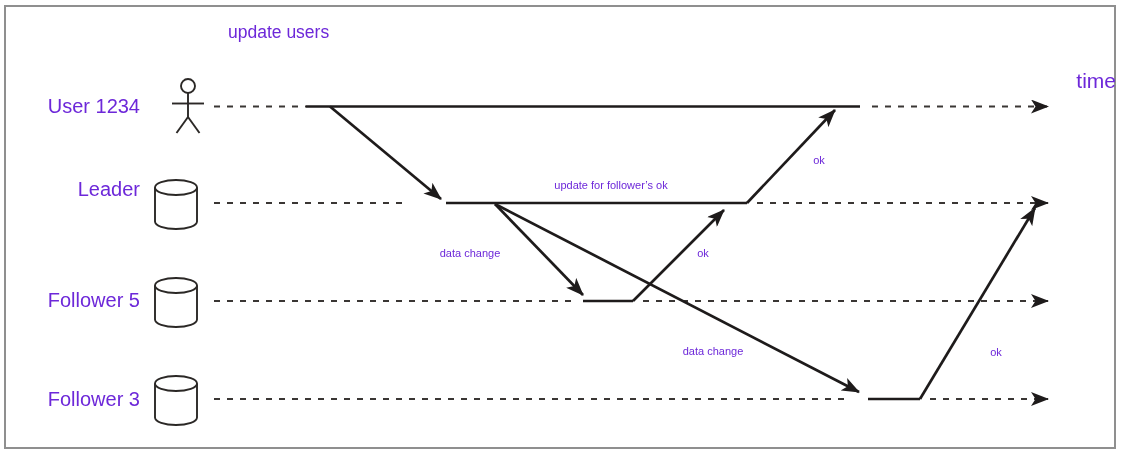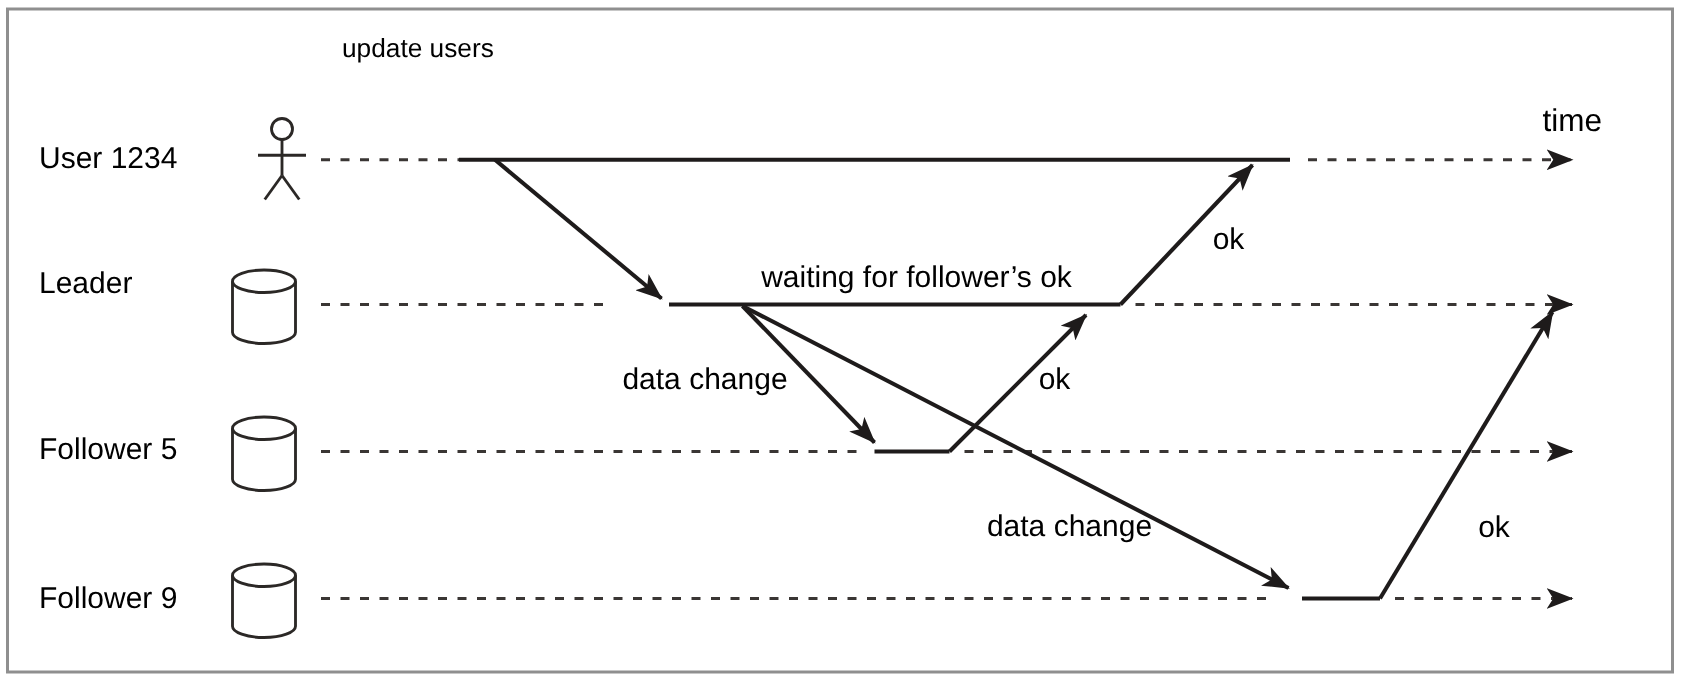--- a/index.html
+++ b/index.html
@@ -20,44 +20,44 @@
     background: #ffffff;
     box-sizing: content-box;
   }
   svg.canvas {
     position: absolute;
     left: 0; top: 0;
     width: 1122px; height: 460px;
   }
   .lbl {
     position: absolute;
-    color: #000000;
+    color: #6d28d9;
     white-space: nowrap;
   }
   .row-label {
     left: 26px;
     width: 114px;
-    text-align: left;
+    text-align: right;
     font-size: 20px;
     line-height: 22px;
   }
   .query-block {
     left: 228px;
     top: 21px;
     font-size: 17.5px;
     line-height: 23px;
     text-align: left;
   }
   .anno {
     transform: translateX(-50%);
-    font-size: 20px;
+    font-size: 11px;
     line-height: 18px;
   }
   .time-label {
-    left: 1008px;
+    left: 1056px;
     top: 69px;
     width: 60px;
     text-align: right;
     font-size: 21px;
   }
   .dash {
     stroke: #3a3634;
     stroke-width: 1.9;
     stroke-dasharray: 6 7;
     fill: none;
@@ -133,26 +133,26 @@
   <path class="solid" d="M495 204 L583 295" marker-end="url(#ah)"></path>
   <path class="solid" d="M495 204 L859 392" marker-end="url(#ah)"></path>
   <path class="solid" d="M633 301 L724 210" marker-end="url(#ah)"></path>
   <path class="solid" d="M747 203 L835 110" marker-end="url(#ah)"></path>
   <path class="solid" d="M920 399 L1035 208" marker-end="url(#ah)"></path>
 </svg>
 
 <div class="lbl row-label" style="top:95px;">User 1234</div>
 <div class="lbl row-label" style="top:178px;">Leader</div>
 <div class="lbl row-label" style="top:289px;">Follower 5</div>
-<div class="lbl row-label" style="top:388px;">Follower 9</div>
+<div class="lbl row-label" style="top:388px;">Follower 3</div>
 
 <div class="lbl query-block">
   <div>update users</div>
 </div>
 
 <div class="lbl time-label">time</div>
 
-<div class="lbl anno" style="left:611px; top:176px;">waiting for follower’s ok</div>
+<div class="lbl anno" style="left:611px; top:176px;">update for follower’s ok</div>
 <div class="lbl anno" style="left:470px; top:244px;">data change</div>
 <div class="lbl anno" style="left:703px; top:244px;">ok</div>
 <div class="lbl anno" style="left:819px; top:151px;">ok</div>
 <div class="lbl anno" style="left:713px; top:342px;">data change</div>
 <div class="lbl anno" style="left:996px; top:343px;">ok</div>
 
 </body></html>

